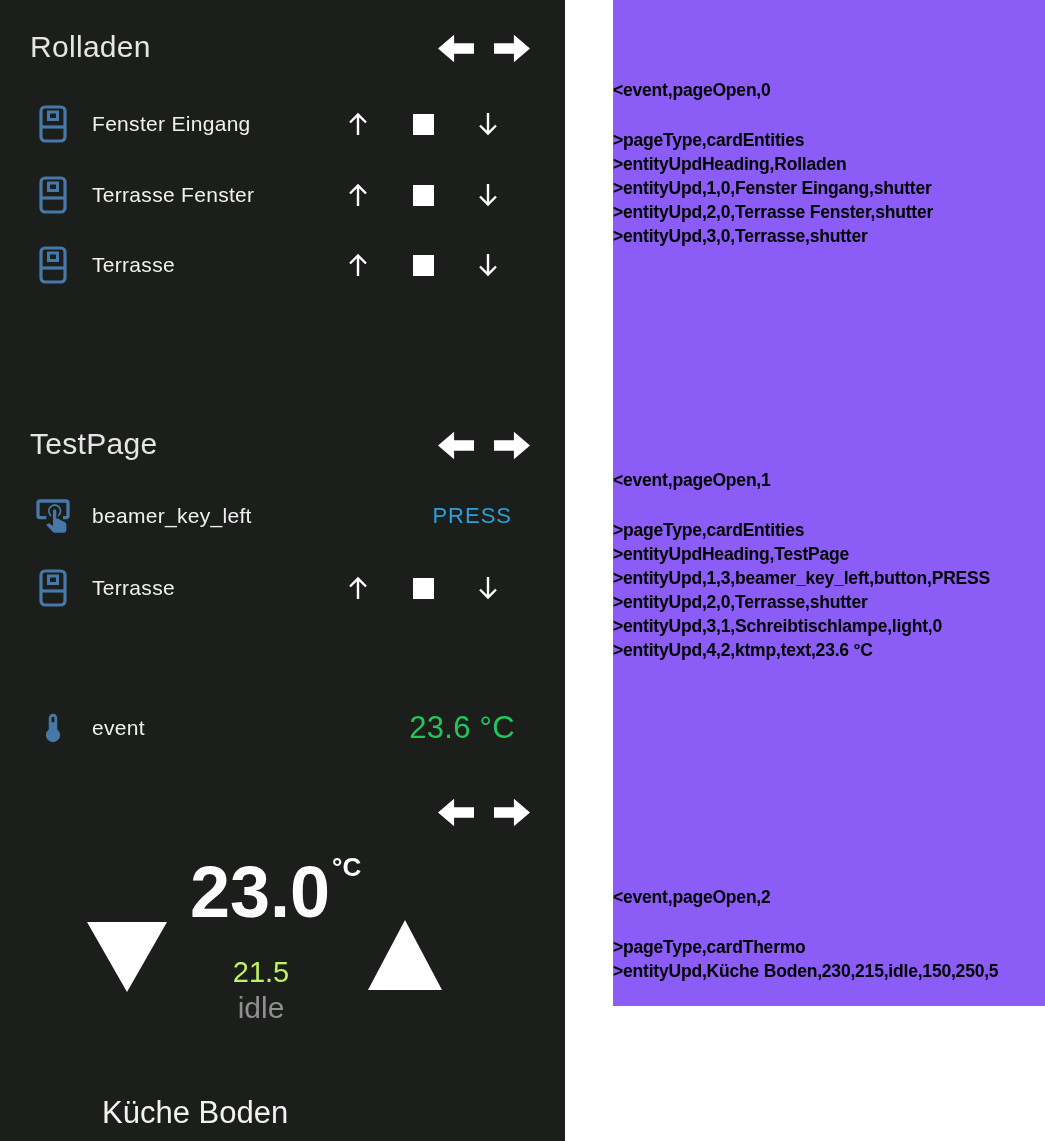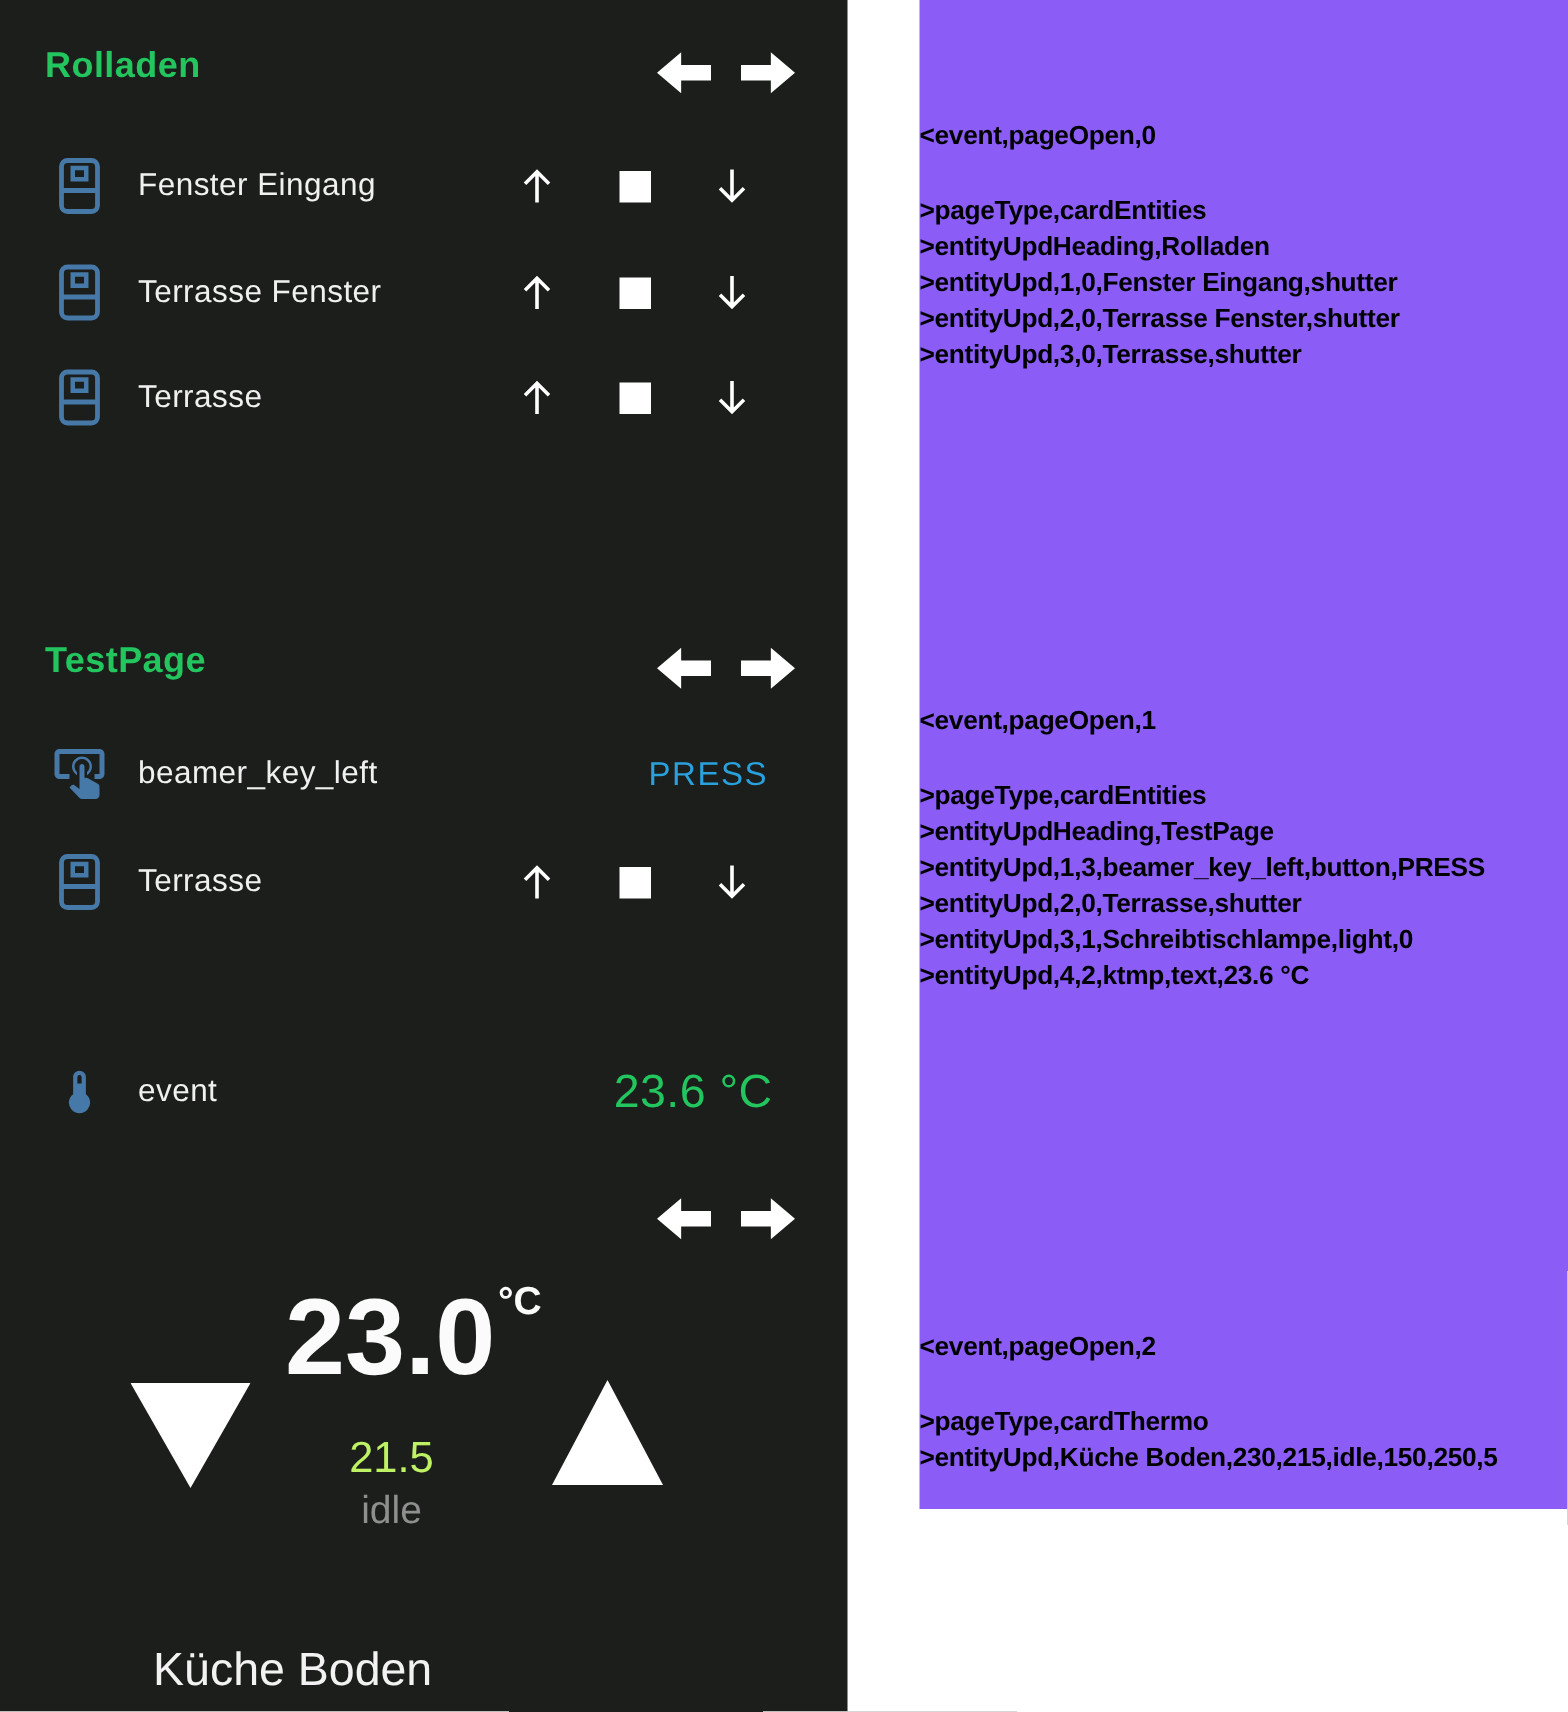--- a/index.html
+++ b/index.html
@@ -1,42 +1,42 @@
 <!DOCTYPE html>
 <html><head>
 <meta charset="utf-8">
 <style>
   html,body{margin:0;padding:0;background:#ffffff;}
   .page{position:relative;width:1045px;height:1141px;background:#ffffff;overflow:hidden;
         font-family:"Liberation Sans",sans-serif;}
   .panel{position:absolute;left:0;top:0;width:565px;height:1141px;background:#1b1e1a;}
   .card{position:absolute;left:0;right:0;}
-  .card-title{position:absolute;left:30px;margin:0;font-size:24px;font-weight:700;
-        color:#22c55e;letter-spacing:.3px;}
+  .card-title{position:absolute;left:30px;margin:0;font-size:30px;font-weight:400;
+        color:#e5e5e5;letter-spacing:.3px;}
   .nav{position:absolute;right:35px;display:flex;gap:20px;align-items:center;}
   .nav svg{display:block;}
   .row{position:absolute;left:30px;right:45px;height:46px;display:flex;align-items:center;}
   .row .eicon{width:46px;display:flex;justify-content:center;align-items:center;flex:0 0 46px;margin-right:16px;}
   .row .elabel{font-size:21px;font-weight:400;color:#f0f0f0;letter-spacing:.3px;}
   .shutter-controls{position:absolute;right:10px;top:0;bottom:0;display:flex;gap:21px;align-items:center;}
   .ctl{background:none;border:none;padding:0;margin:0;width:44px;height:44px;display:flex;
        align-items:center;justify-content:center;cursor:pointer;}
   .stopsq{width:21px;height:21px;background:#ffffff;display:block;}
   .press{position:absolute;right:8px;font-size:22px;font-weight:400;color:#2aa0dc;letter-spacing:1px;
          background:none;border:none;padding:0;cursor:pointer;font-family:"Liberation Sans",sans-serif;}
   .value{position:absolute;right:5px;font-size:31px;font-weight:400;color:#22c55e;letter-spacing:.3px;}
   .toggle{position:absolute;right:5px;width:62px;height:29px;border-radius:15px;background:#434343;cursor:pointer;}
   .toggle .knob{position:absolute;left:-3px;top:-4px;width:36px;height:36px;border-radius:50%;background:#9e9e9e;}
   .temp-main{position:absolute;left:190px;top:84px;font-size:72px;font-weight:700;color:#fbfbfb;line-height:1;}
   .temp-unit{position:absolute;left:332px;top:82px;font-size:26px;font-weight:700;color:#fbfbfb;line-height:1;}
   .tri{position:absolute;background:none;border:none;padding:0;cursor:pointer;}
   .target{position:absolute;left:181px;width:160px;top:186px;text-align:center;
           font-size:29px;font-weight:400;color:#bef264;line-height:1;}
   .hvac-state{position:absolute;left:181px;width:160px;top:221px;text-align:center;
-          font-size:26px;font-weight:400;color:#8f8f8f;line-height:1;}
+          font-size:30px;font-weight:400;color:#8f8f8f;line-height:1;}
   .thermo-name{position:absolute;left:102px;width:320px;top:325px;text-align:left;
           font-size:31px;font-weight:400;color:#f2f2f2;line-height:1;}
   .protocol{position:absolute;left:613px;top:0;width:432px;height:1006px;background:#8b5cf6;}
   .pblock{position:absolute;left:0;right:0;color:#000000;font-size:17.5px;font-weight:700;
           line-height:24px;white-space:nowrap;letter-spacing:-0.2px;}
   .pblock .plines{margin-top:26px;}
 </style>
 </head>
 <body>
 

